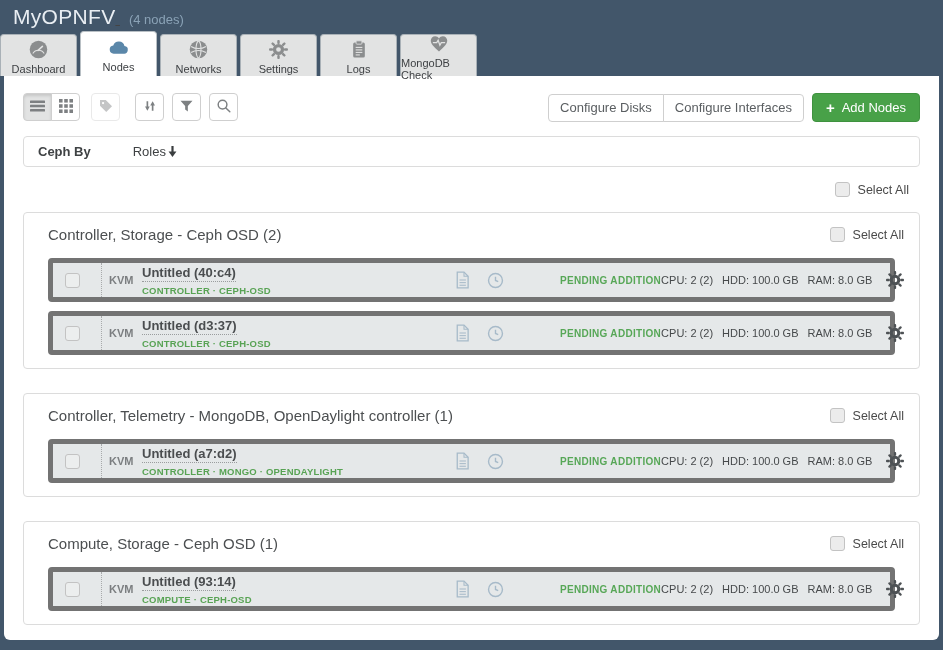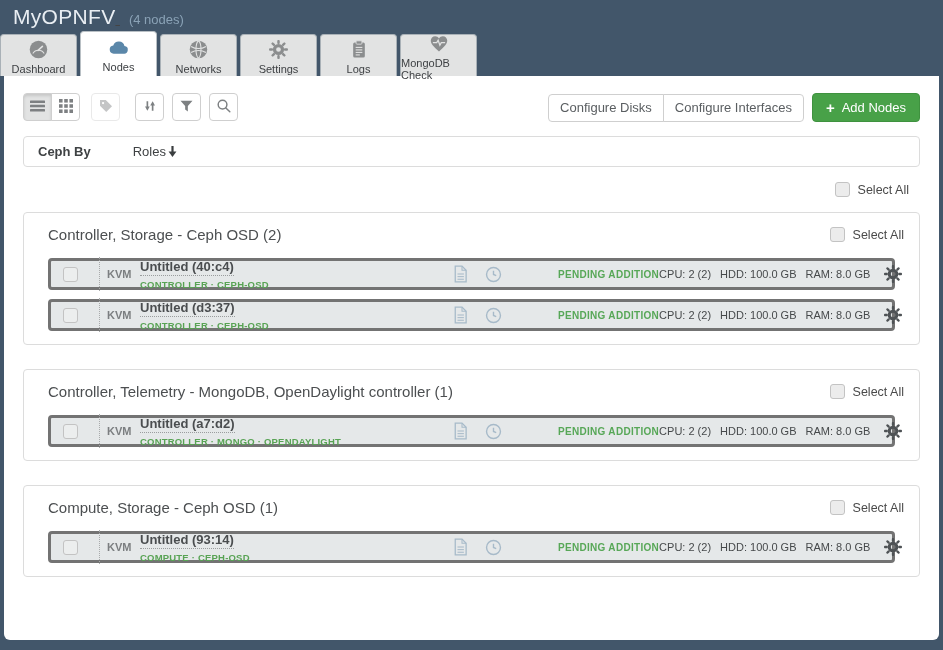--- a/index.html
+++ b/index.html
@@ -77,21 +77,21 @@
   
   .group-card {
     border: 1px solid #dcdcdc; border-radius: 4px;
     padding: 13px 11px 13px 11px; margin-bottom: 24px;
   }
   .group-header { display: flex; justify-content: space-between; align-items: center; padding: 0 4px 0 13px; margin-bottom: 15px; }
   .group-title { font-size: 15px; color: #4c4f51; font-weight: 400; }
   .group-header .select-all-inline { display: flex; align-items: center; }
 
   .node-row {
-    height: 32px; background: #e5e8e9; border: 3px solid #737373; border-radius: 4px;
+    height: 44px; background: #e5e8e9; border: 5px solid #737373; border-radius: 4px;
     display: flex; align-items: center; margin: 0 13px 9px 13px;
   }
   .node-row:last-child { margin-bottom: 0; }
   .node-row .checkbox { margin-left: 12px; margin-right: 0; background: #eceeee; }
   .node-sep { height: 34px; border-left: 1px dotted #a8aaab; margin-left: 21px; margin-right: 7px; }
   .hyperv { font-size: 11px; font-weight: bold; color: #7b7e80; width: 30px; flex: 0 0 auto; }
   .node-main { flex: 0 0 313px; display: flex; flex-direction: column; justify-content: center; margin-left: 3px; }
   .node-name {
     font-size: 13px; font-weight: bold; color: #4a4d4f; width: fit-content;
     border-bottom: 1px dotted #9a9d9e; padding-bottom: 1px; cursor: pointer;

